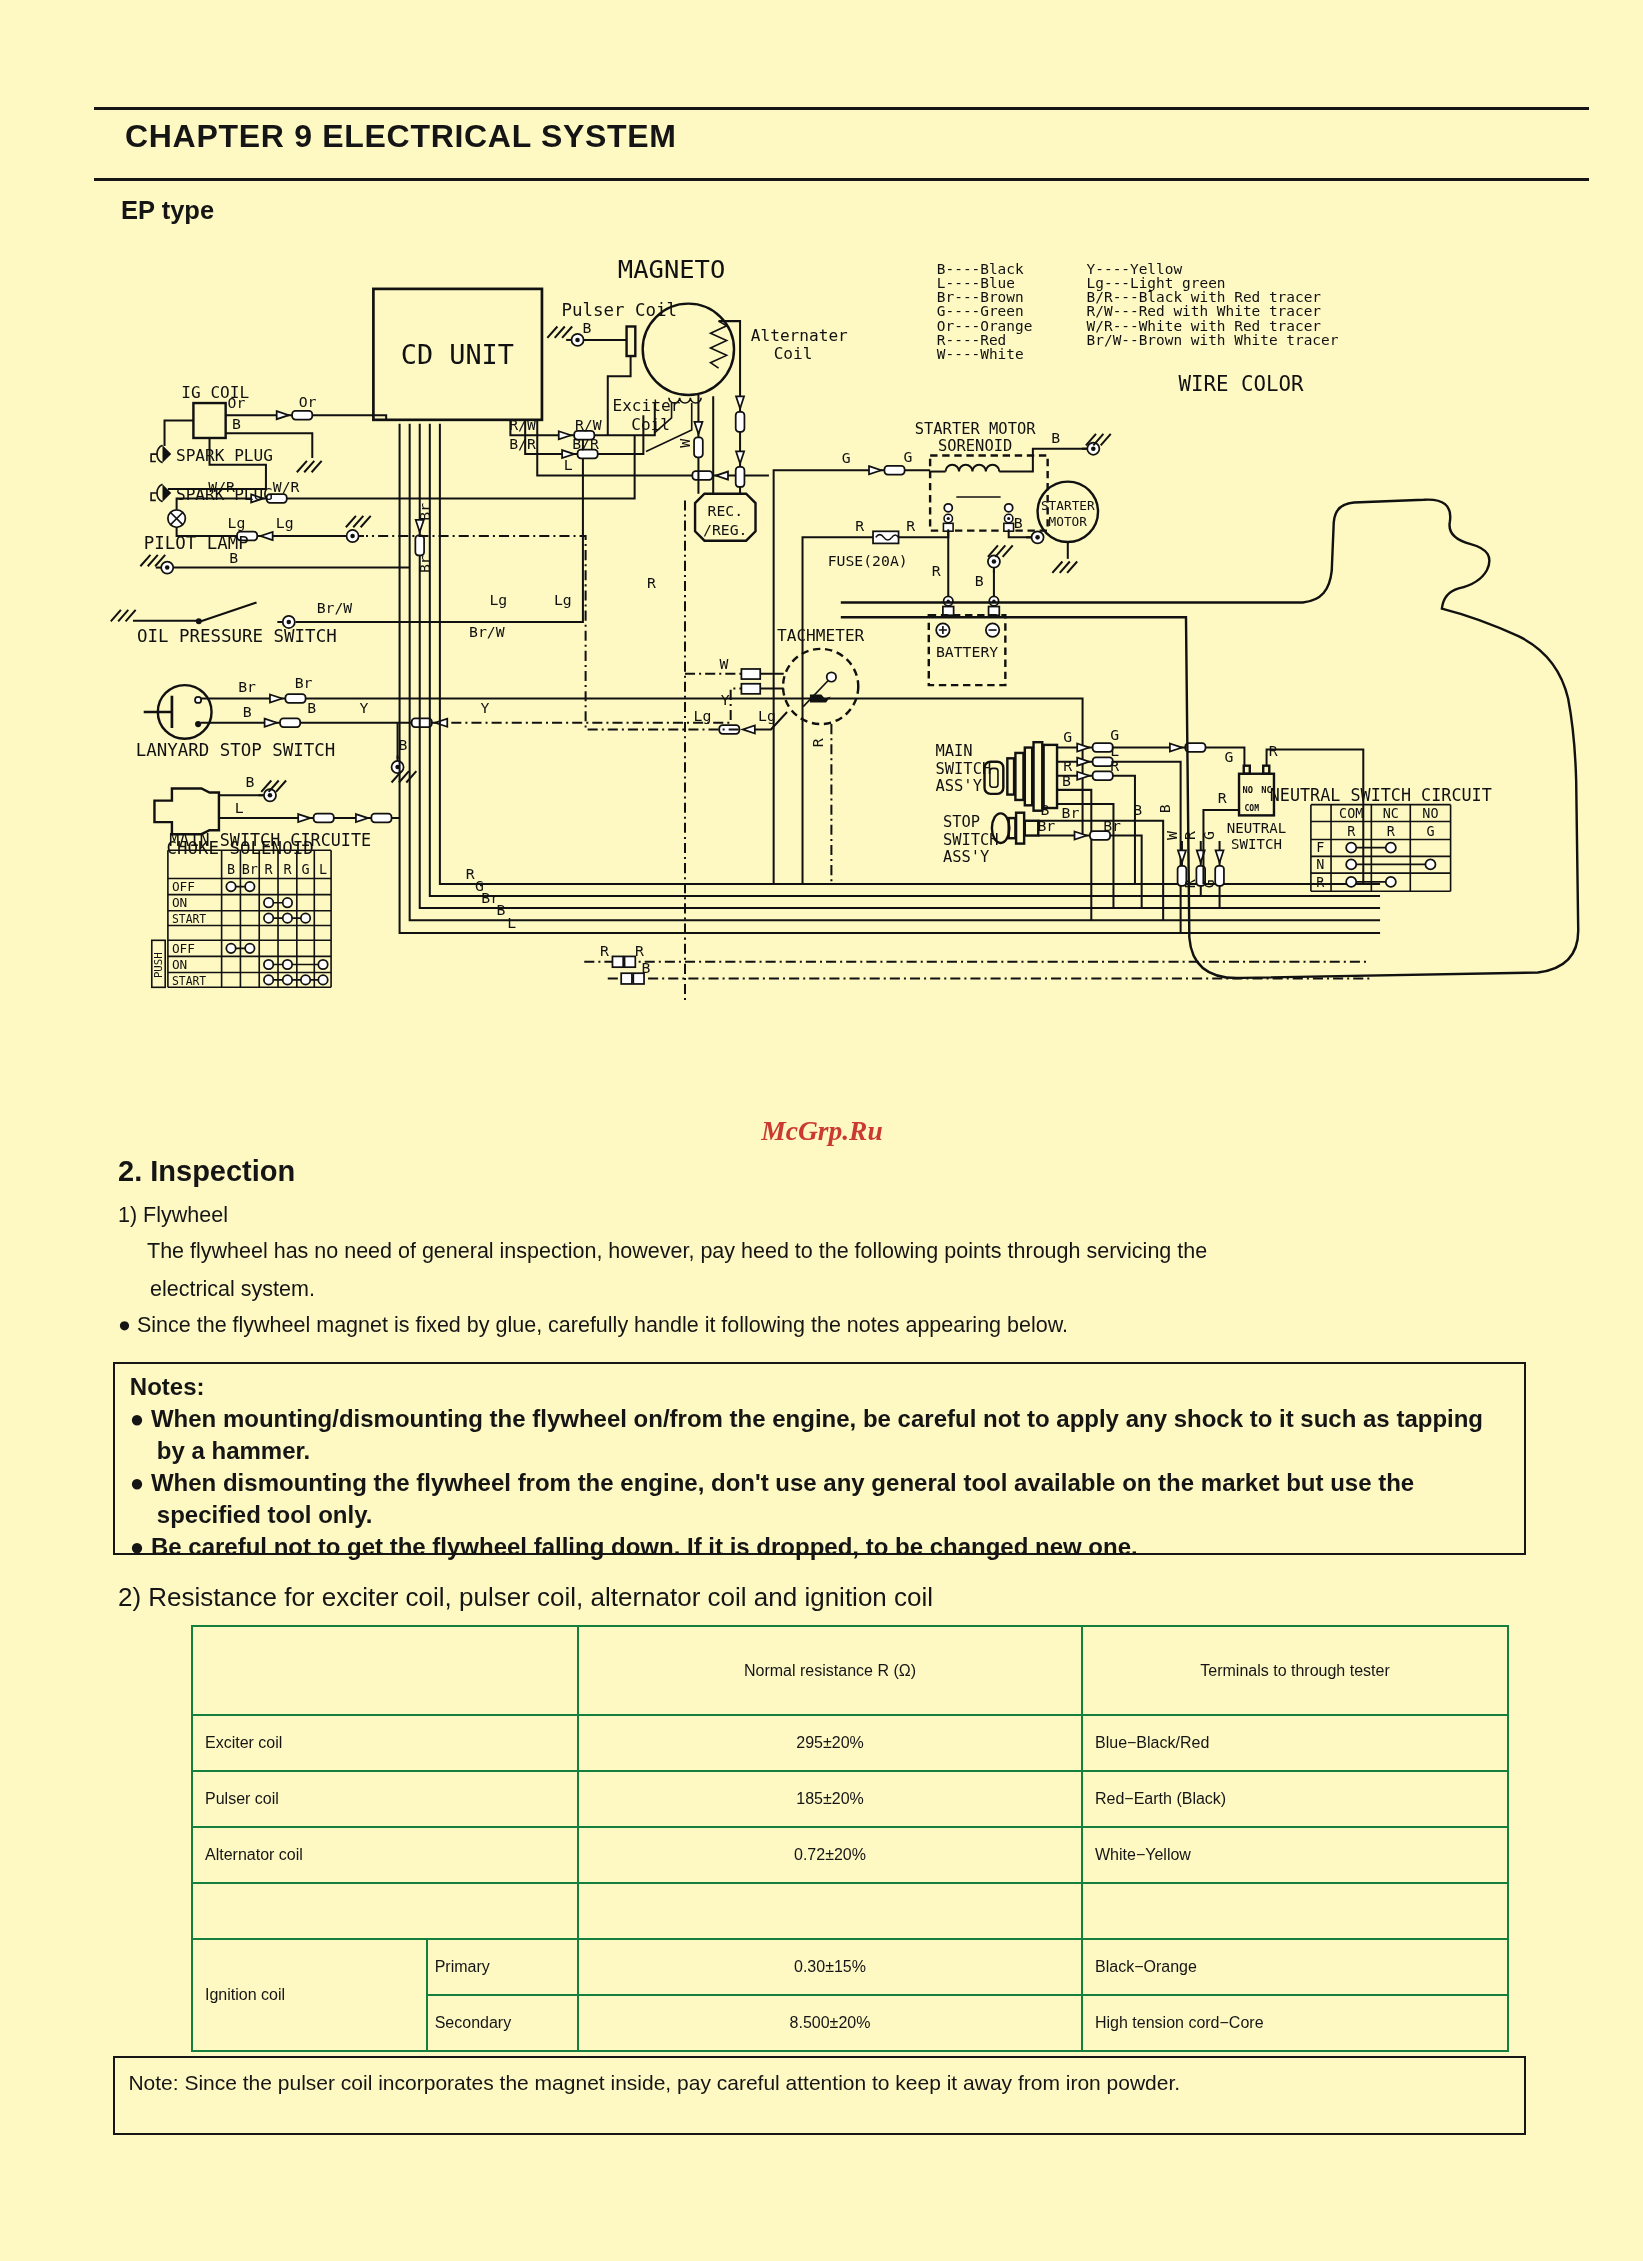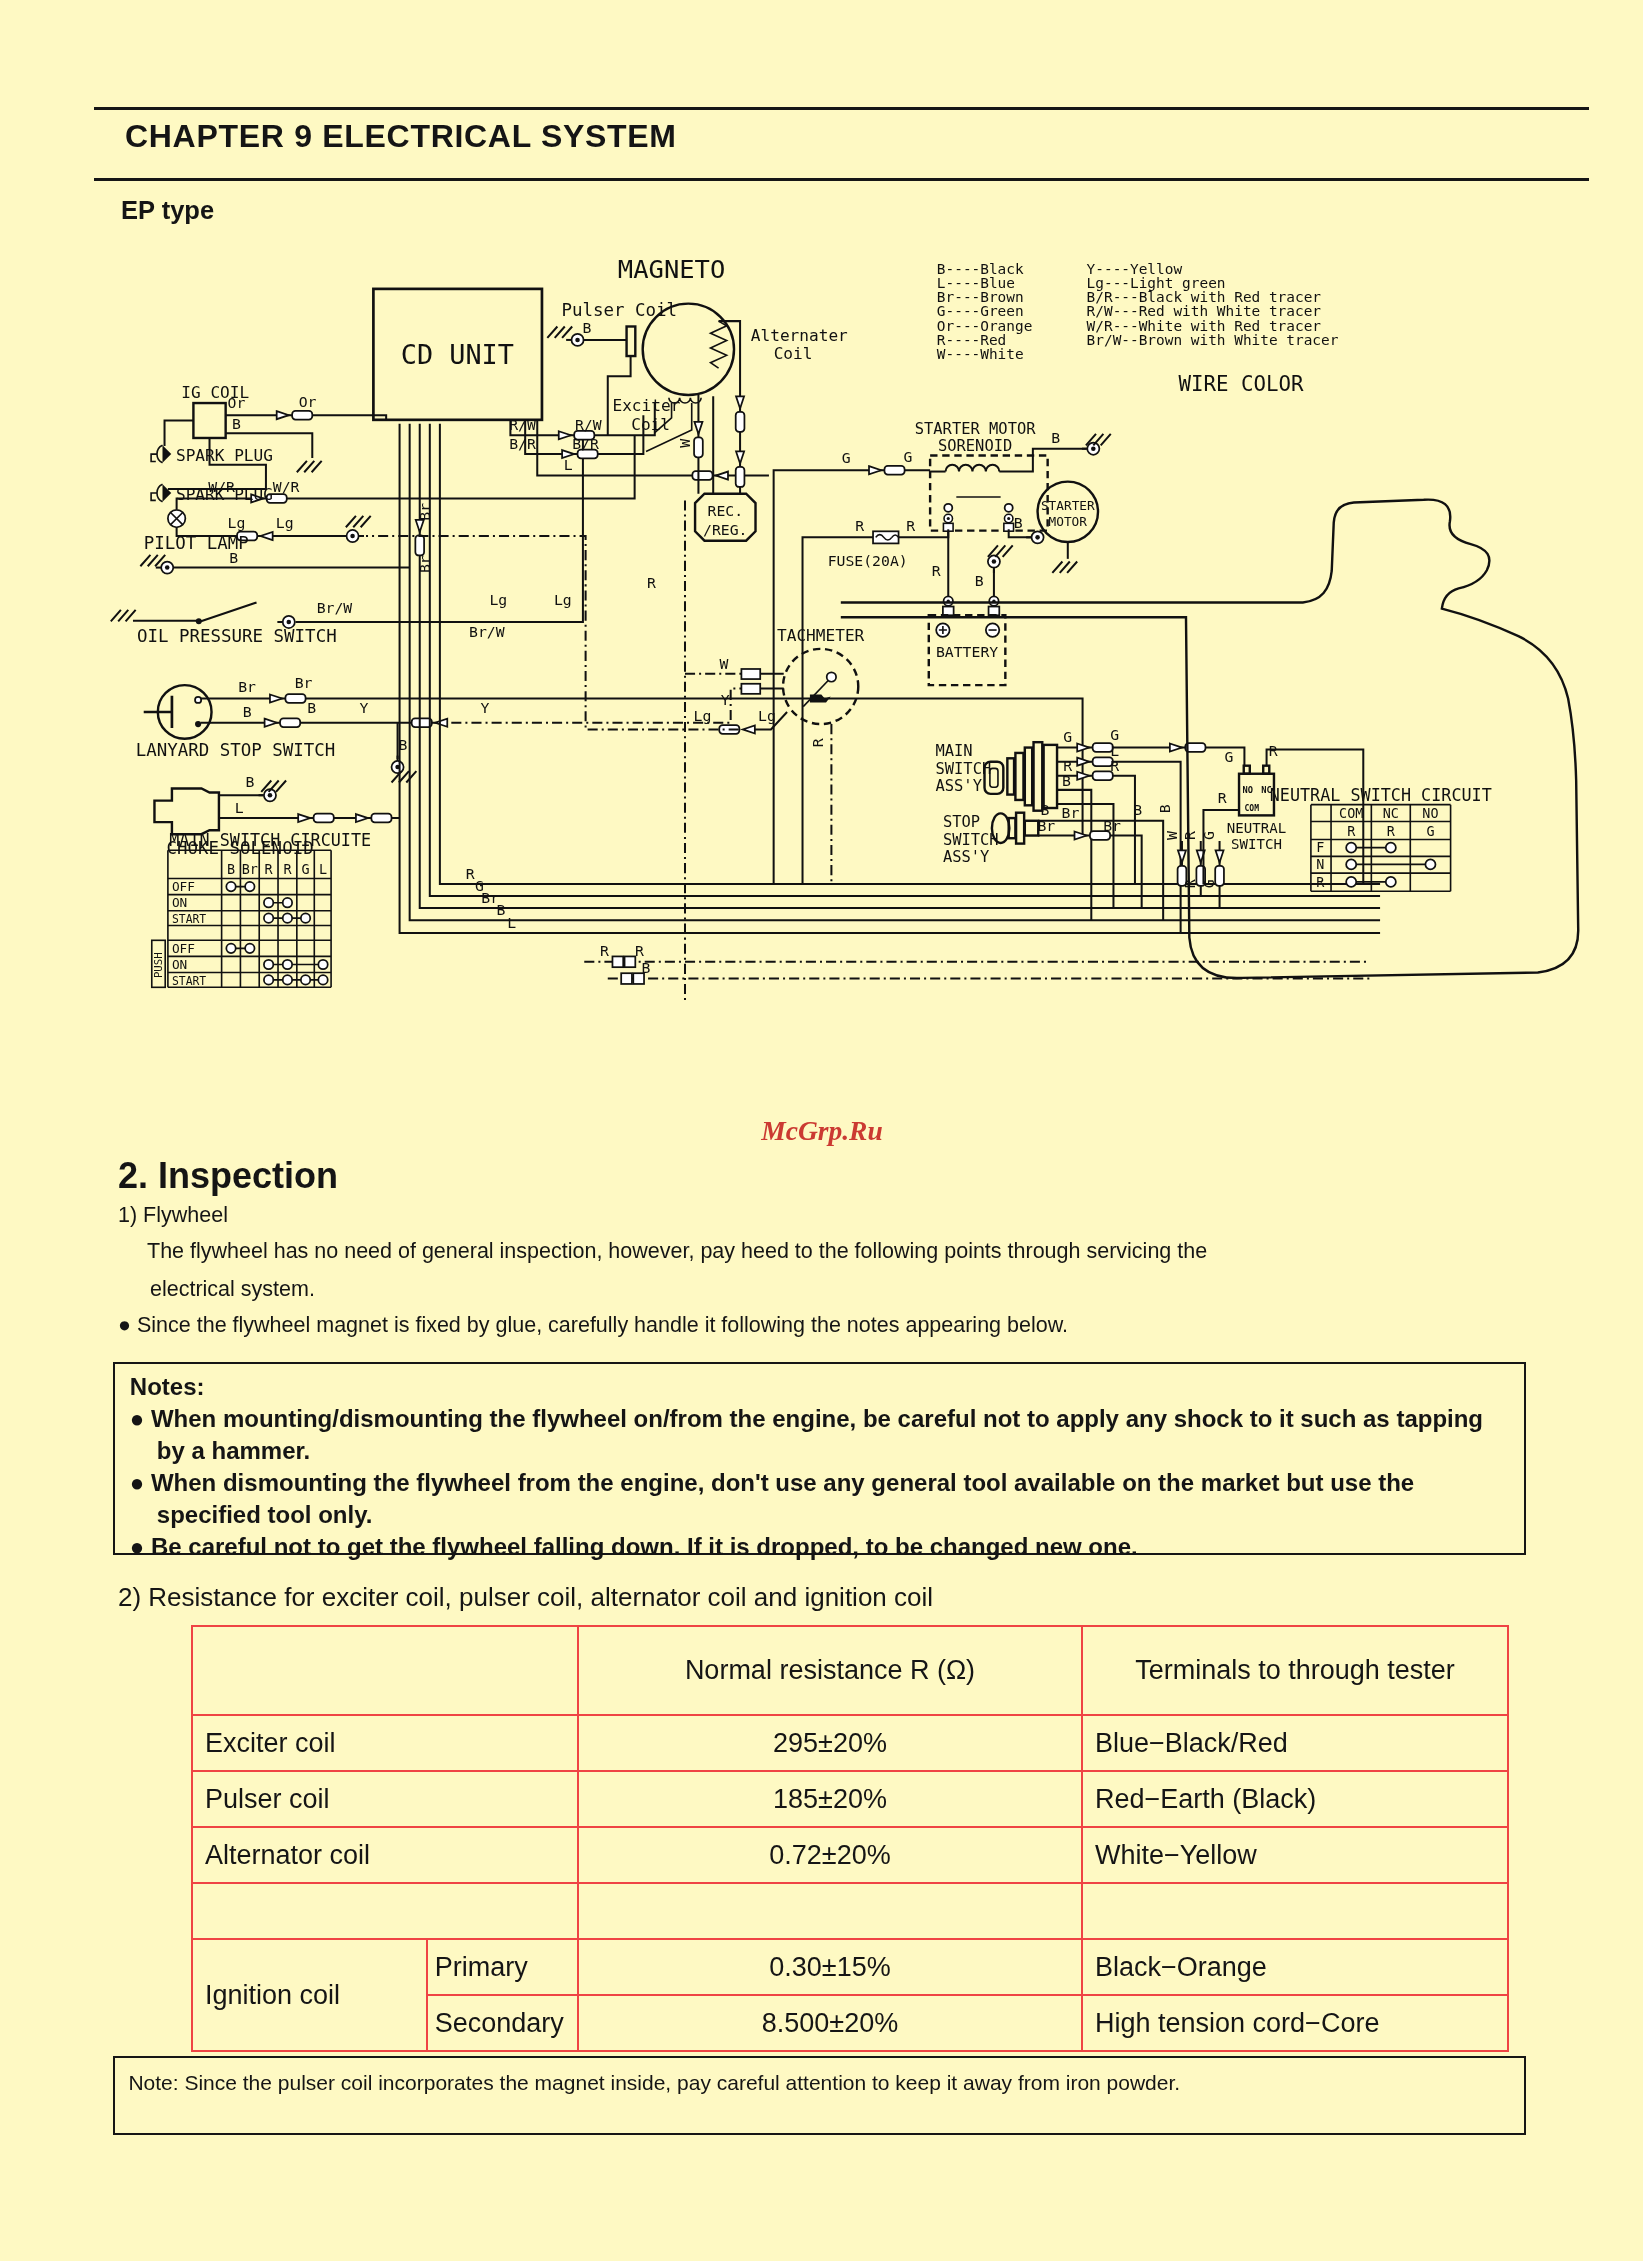--- a/index.html
+++ b/index.html
@@ -5,27 +5,27 @@
   html,body{margin:0;padding:0;background:#e8e8e8;}
   #page{position:relative;width:1644px;height:2261px;background:#fef9c3;overflow:hidden;
         font-family:"Liberation Sans",sans-serif;color:#151515;}
   .abs{position:absolute;}
   .rule{background:#161616;}
   #chapterTitle{font-size:32px;font-weight:bold;letter-spacing:0.7px;}
   #epType{font-size:25.5px;font-weight:bold;}
   #diagNote{width:100%;text-align:center;font-size:20px;}
   #watermark{width:100%;text-align:center;font-size:27.5px;font-weight:bold;font-style:italic;
              font-family:"Liberation Serif",serif;}
-  #inspHead{font-size:36px;font-weight:bold;}
+  #inspHead{font-size:29px;font-weight:bold;}
   .body32{font-size:21.5px;}
   #notesBox{box-sizing:border-box;border:2.7px solid #161616;padding:6.7px 17.5px 5.4px 14.8px;
             font-size:24px;line-height:32px;font-weight:bold;}
   .hang{padding-left:27px;text-indent:-27px;}
   #resTable{border-collapse:collapse;table-layout:fixed;}
-  #resTable td{border:2px solid #ef4444;font-size:27px;vertical-align:middle;
+  #resTable td{border:2px solid #15803d;font-size:16px;vertical-align:middle;
                padding:0 12px;height:54px;overflow:hidden;}
   #resTable tr.hdr td{height:87px;text-align:center;}
   #resTable td.ctr{text-align:center;}
   #resTable td.sub{padding:0 6.7px;}
   #resTable{border:2.7px solid #161616;}
   #noteBox{box-sizing:border-box;border:2.7px solid #161616;padding:9.4px 13.4px;
            font-size:21px;line-height:31px;}
   #noteBox .hang2{padding-left:70px;text-indent:-70px;}
   #pageNum{width:100%;text-align:center;font-size:23px;letter-spacing:1.3px;}
   svg text{font-family:"DejaVu Sans Mono",monospace;fill:#111;}

